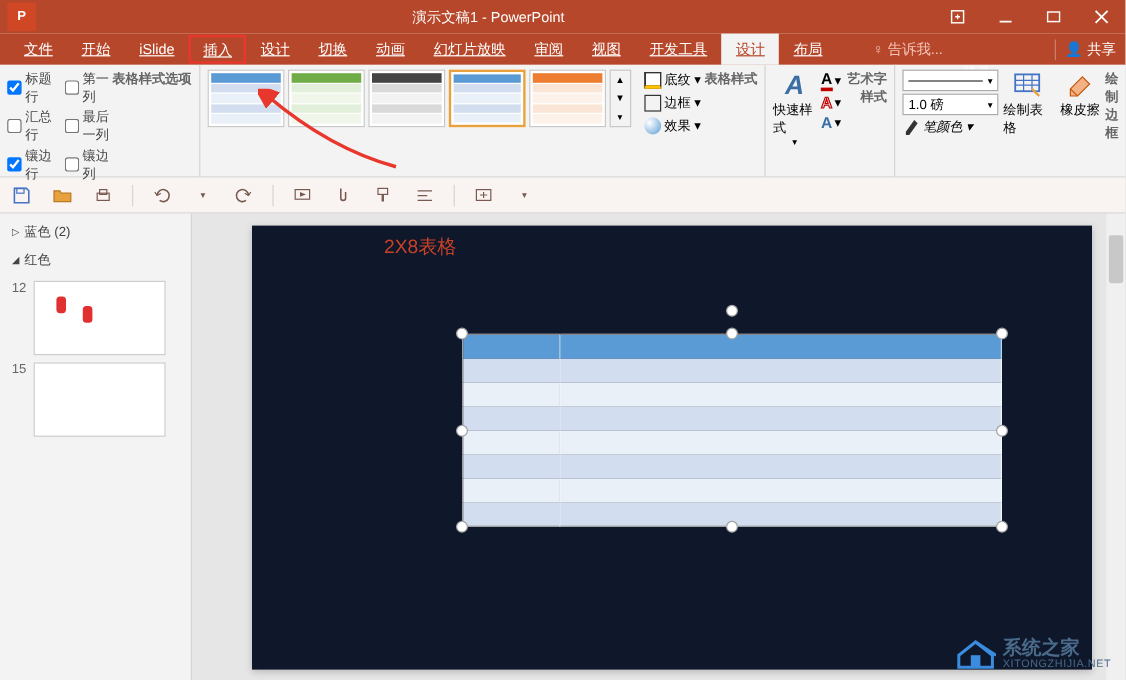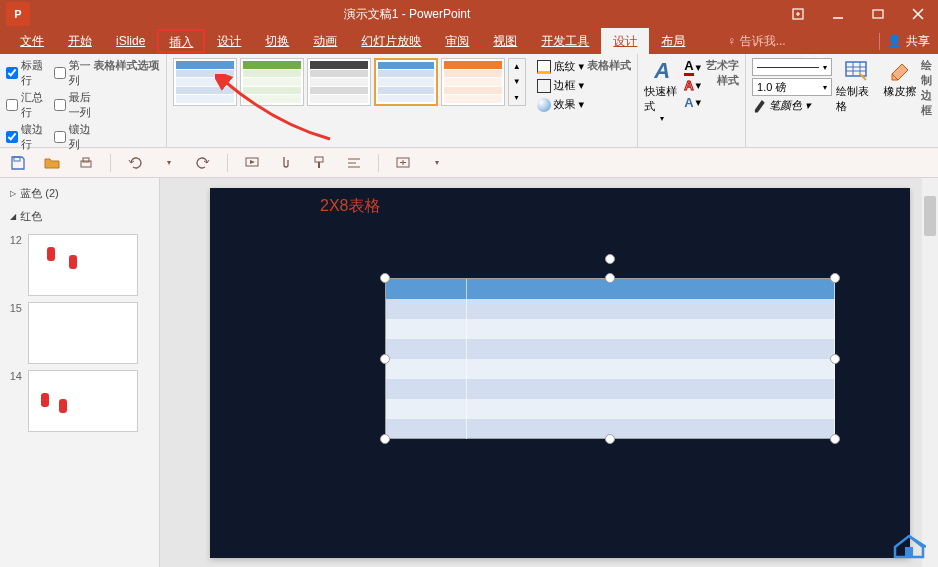--- a/index.html
+++ b/index.html
@@ -401,27 +401,20 @@
       <div class="num">12</div>
       <div class="slide">
           <div class="lantern" style="left:18px;top:12px"></div>
           <div class="lantern" style="left:40px;top:20px"></div>
         </div>
     </div>
     <div class="thumb-item">
       <div class="num">15</div>
       <div class="slide"></div>
     </div>
-    <div class="thumb-item">
-      <div class="num">14</div>
-      <div class="slide">
-          <div class="lantern" style="left:12px;top:22px"></div>
-          <div class="lantern" style="left:30px;top:28px"></div>
-        </div>
-    </div>
   </div>
 
   <div class="canvas">
     <div class="slide-canvas">
       <div class="slide-title">2X8表格</div>
       <div class="sel-table">
         <table class="tbl">
           <tbody>
               <tr>
                 <td></td>
@@ -475,13 +468,17 @@
       </div>
   </div>
 </div>
 
 <div class="watermark">
   <svg class="logo" viewBox="0 0 34 26">
       <path d="M3 14 L17 3 L31 14 L31 24 L3 24 Z" fill="none" stroke="#3a8dde" stroke-width="2.5"></path>
       <path d="M17 3 L34 14" stroke="#3a8dde" stroke-width="2.5"></path>
       <rect x="13" y="14" width="8" height="10" fill="#3a8dde"></rect>
     </svg>
+  <div class="txt">
+    <div class="main-t">系统之家</div>
+    <div class="sub-t">XITONGZHIJIA.NET</div>
+  </div>
 </div>
 
 </body></html>

